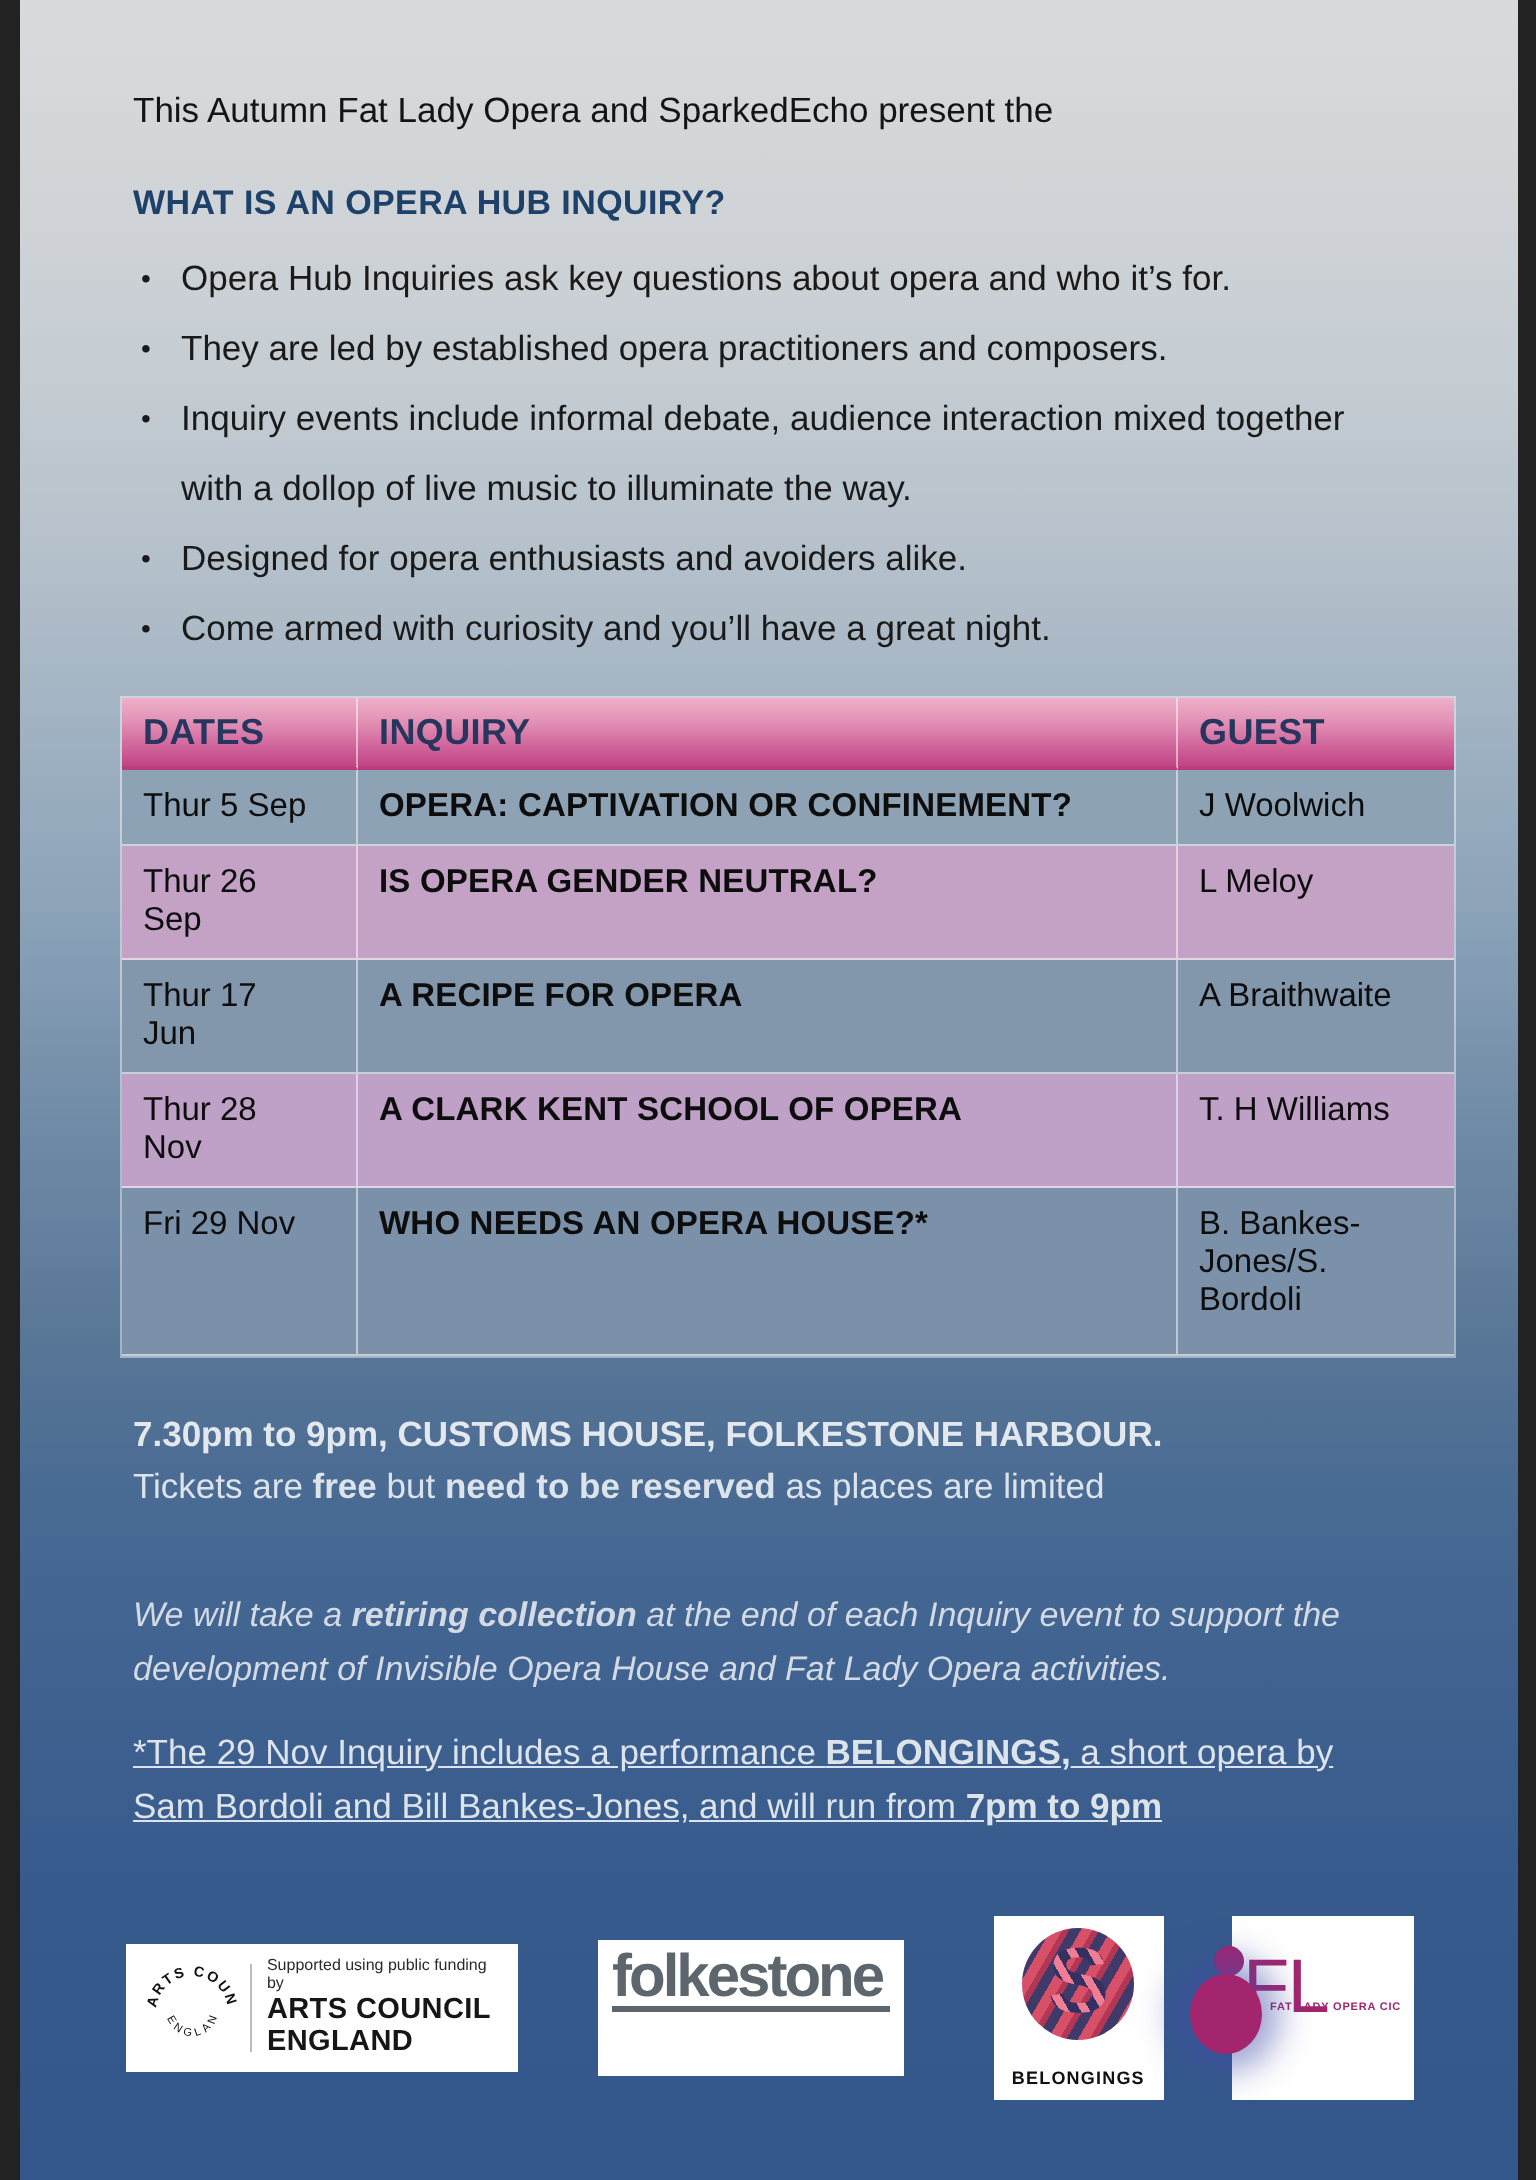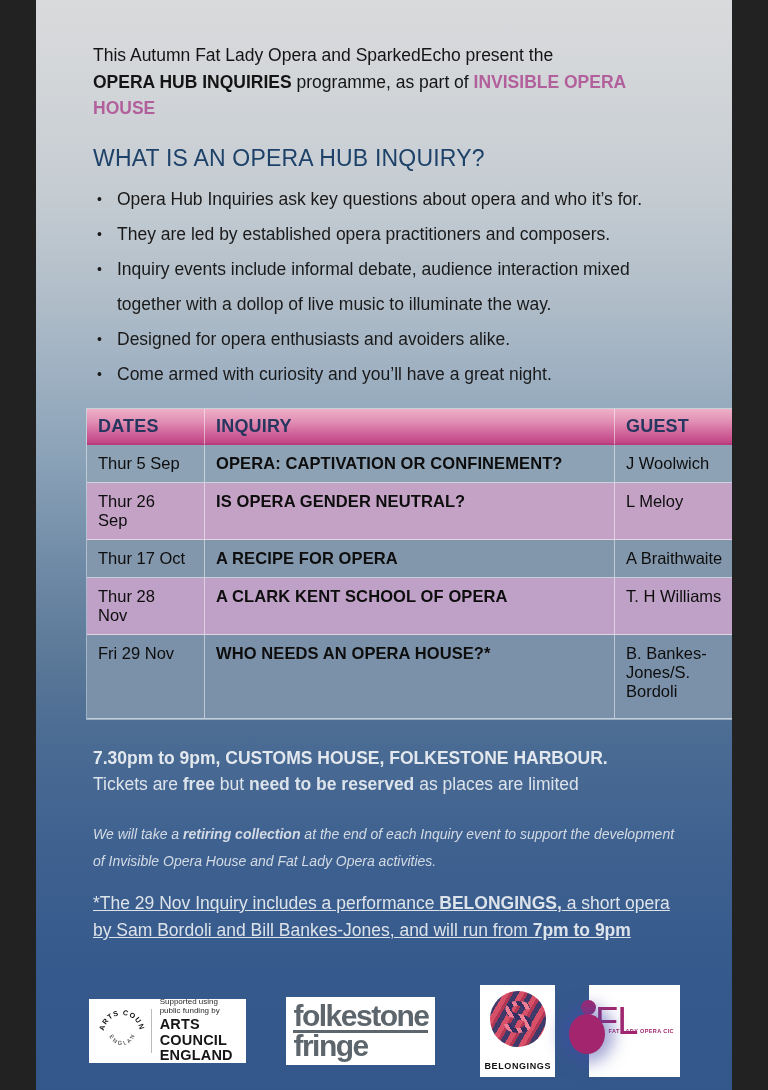--- a/index.html
+++ b/index.html
@@ -1,35 +1,35 @@
 <!DOCTYPE html>
 <html><head>
 <meta charset="utf-8">
 <style>
   html,body{margin:0;padding:0;}
   body{font-family:"Liberation Sans", sans-serif; background:#222;}
   .page{
     position:relative;
-    width:696px; height:1090px;
+    width:749px; height:1090px;
     margin:0 auto;
     overflow:hidden;
     background:linear-gradient(180deg,
       #d9dadc 0%, #d2d5d8 8%, #c4ccd2 18%, #afbcc8 28%,
       #9cafc1 35%, #88a0b6 43%, #6f8aa6 52%, #597797 61%,
       #4a6b93 68%, #3e6190 78%, #365a8c 88%, #33578a 100%);
     color:#161616;
   }
   .inner{padding:42px 52px 0 57px;}
   .b{font-weight:bold;}
 
   
   .intro{font-size:17.5px; line-height:26.5px; color:#141414;}
 
   
-  .about-heading{margin-top:23px; font-size:23px; font-weight:normal; color:#1d4169; letter-spacing:.2px;}
+  .about-heading{margin-top:23px; font-size:17px; font-weight:bold; color:#1d4169; letter-spacing:.2px;}
   .bullets{list-style:none; margin:10px 0 0 0; padding:0;}
   .bullets li{display:flex; font-size:17.5px; line-height:35px; color:#1a1a1a;}
   .blt{width:24px; flex:0 0 24px; font-size:14px; padding-left:4px; box-sizing:border-box;}
 
   
   table.sched{
     margin:16px 0 0 -7px;
     border-collapse:separate; border-spacing:0;
     width:666px; table-layout:fixed;
     border:1px solid rgba(255,255,255,.45);
@@ -55,21 +55,21 @@
   tr.row-blue-2 td{background:#8397ac;}
   tr.row-pink-2 td{background:#bfa0c6;}
   tr.row-blue-3 td{background:#7b91a9;}
   tr.row-blue-3 td{height:84px;margin-top:48px;}
 
   
   .venue{margin-top:25px;}
   .venue-heading{font-size:19.5px; font-weight:bold; color:#1d3a66; letter-spacing:.2px;}
   .venue-line{font-size:17.5px; line-height:26px; color:#dde3ea;}
   .venue-line1{font-weight:bold; color:#e3e8ee; margin-top:2px;}
-  .collection{margin-top:24px; font-style:italic; font-size:14px; line-height:27.5px; color:#d3dae3; max-width:640px;}
+  .collection{margin-top:38px; font-style:italic; font-size:17px; line-height:27.5px; color:#d3dae3; max-width:640px;}
   .note{margin-top:14px; font-size:17.5px; line-height:27.5px; color:#dde3ea; max-width:640px;text-decoration:underline;}
 
   
   .logos{display:flex; align-items:center; margin:40px 0 0 -4px;}
   .logo-box{background:#fff; box-sizing:border-box;}
 
   .ace{width:202px; height:64px; margin-right:40px; display:flex; align-items:center; padding:4px 8px;}
   .ace-circle{flex:0 0 50px;}
   .ace-divider{width:1px; height:44px; background:#b9bcbf; margin:0 8px 0 4px;}
   .ace-support{font-size:8px; color:#2a2a2a; margin-bottom:2px; letter-spacing:0;}
@@ -103,21 +103,20 @@
   .flo-label{font-size:5.5px; font-weight:bold; color:#a3256e; letter-spacing:.4px; white-space:nowrap;}
 </style>
 </head>
 <body>
 
 <div class="page">
   <div class="inner">
 
     <div class="intro">
       <div>This Autumn Fat Lady Opera and SparkedEcho present the</div>
-      <div><span class="b">OPERA HUB INQUIRIES</span><span> programme, as part of </span><span class="b" style="color: rgb(178, 96, 156);">INVISIBLE OPERA HOUSE</span></div>
     </div>
 
     <div class="about-heading">WHAT IS AN OPERA HUB INQUIRY?</div>
 
     <ul class="bullets">
       <li>
           <span class="blt">•</span>
           <span>Opera Hub Inquiries ask key questions about opera and who it’s for.</span>
         </li>
       <li>
@@ -156,21 +155,21 @@
           <td>Thur 5 Sep</td>
           <td class="inq">OPERA: CAPTIVATION OR CONFINEMENT?</td>
           <td>J Woolwich</td>
         </tr>
         <tr class="row-pink-1">
           <td>Thur 26 Sep</td>
           <td class="inq">IS OPERA GENDER NEUTRAL?</td>
           <td>L Meloy</td>
         </tr>
         <tr class="row-blue-2">
-          <td>Thur 17 Oct</td>
+          <td>Thur 17 Jun</td>
           <td class="inq">A RECIPE FOR OPERA</td>
           <td>A Braithwaite</td>
         </tr>
         <tr class="row-pink-2">
           <td>Thur 28 Nov</td>
           <td class="inq">A CLARK KENT SCHOOL OF OPERA</td>
           <td>T. H Williams</td>
         </tr>
         <tr class="row-blue-3">
           <td>Fri 29 Nov</td>
@@ -206,21 +205,20 @@
         <div>
           <div class="ace-support">Supported using public funding by</div>
           <div class="ace-name">ARTS COUNCIL</div>
           <div class="ace-name">ENGLAND</div>
         </div>
       </div>
 
       <div class="logo-box ff">
         <div class="ff-word">folkestone</div>
         <div class="ff-rule"></div>
-        <div class="ff-word ff-word2">fringe</div>
       </div>
 
       <div class="logo-box se">
         <div class="se-mark">
           <span class="se-s">S</span>
         </div>
         <div class="se-label">BELONGINGS</div>
       </div>
 
       <div class="logo-box flo">

